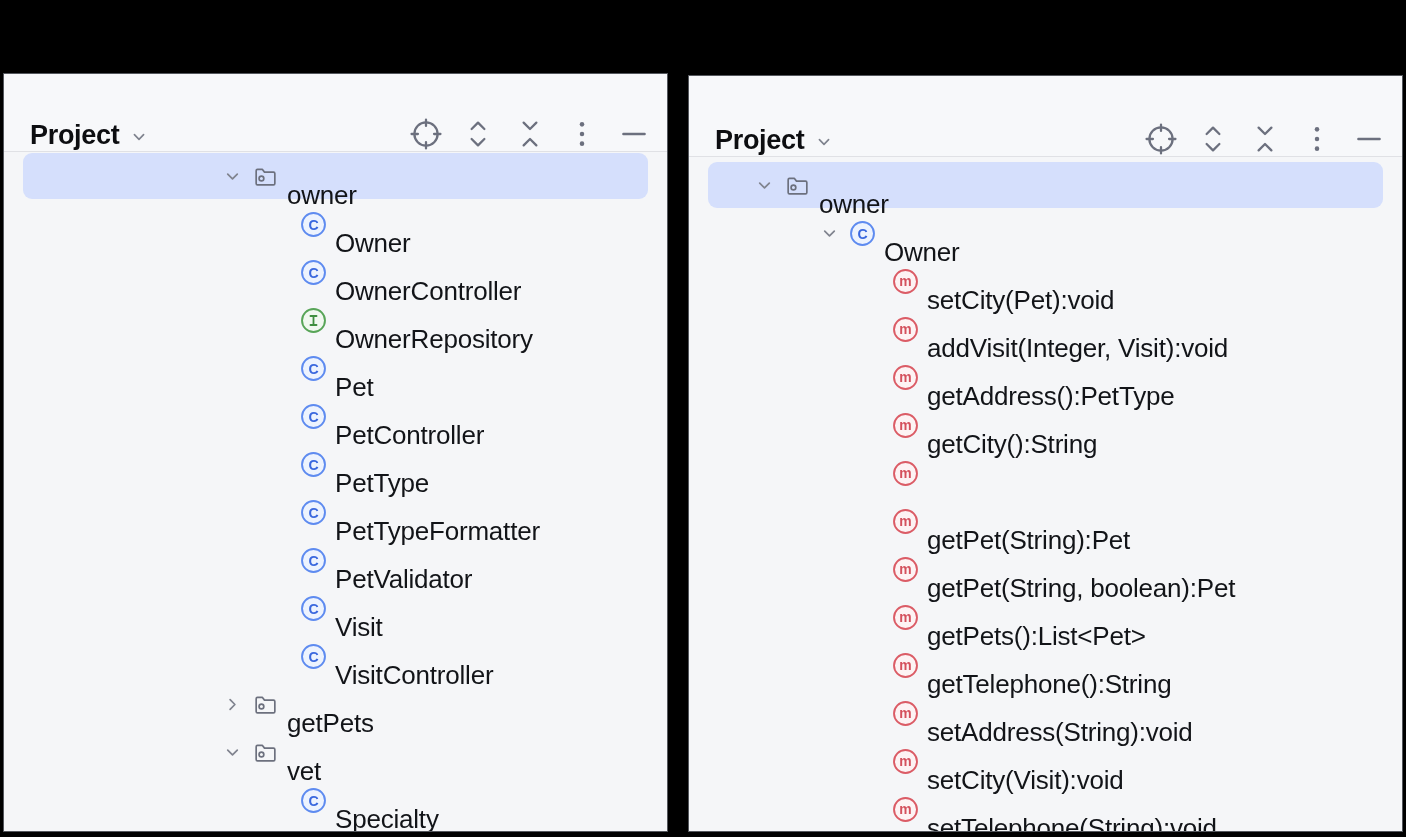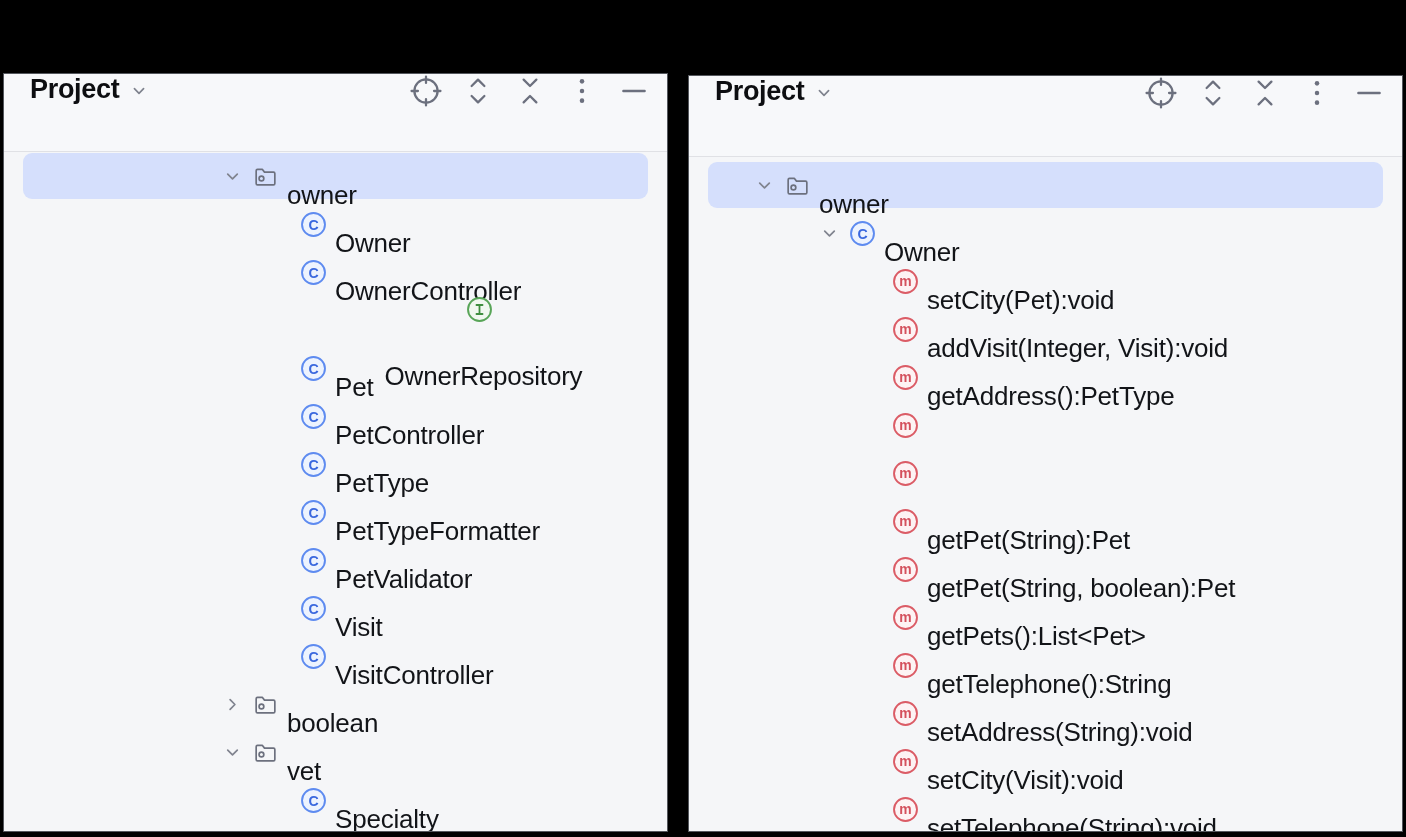--- a/index.html
+++ b/index.html
@@ -18,21 +18,21 @@
     background: #F5F6F8;
     border: 1px solid #54575D;
     box-sizing: border-box;
     overflow: hidden;
   }
   .panel.left  { left: 3px;   top: 73px; width: 665px; height: 759px; }
   .panel.right { left: 688px; top: 75px; width: 715px; height: 757px; }
 
   .panel-header {
     display: flex;
-    align-items: flex-start;
+    align-items: flex-end;
     box-sizing: border-box;
     padding: 0 16px 0 26px;
     background: #F7F8FA;
     border-bottom: 1px solid #E0E1E5;
   }
   .panel.left  .panel-header { height: 78px; }
   .panel.right .panel-header { height: 81px; }
 
   .title-group {
     display: flex;
@@ -185,21 +185,21 @@
         </div>
         <div class="row" style="padding-left: 296px;">
           <span class="kind-icon">
             <svg width="27" height="27" viewBox="0 0 24 24">
               <circle cx="12" cy="12" r="10.2" fill="#EDF3FE" stroke="#5E8BF0" stroke-width="1.7"></circle>
               <text x="12" y="12.6" text-anchor="middle" dominant-baseline="central" font-family="Liberation Sans, sans-serif" font-size="12.6" font-weight="600" fill="#3A68DE">C</text>
             </svg>
           </span>
           <span class="row-label">OwnerController</span>
         </div>
-        <div class="row" style="padding-left: 296px; flex-direction: column;">
+        <div class="row" style="padding-left: 296px;">
           <span class="kind-icon">
             <svg width="27" height="27" viewBox="0 0 24 24" fill="none">
               <circle cx="12" cy="12" r="10.2" fill="#F1F8F0" stroke="#58A558" stroke-width="1.7"></circle>
               <path d="M9.3 8 H14.7 M9.3 16 H14.7 M12 8 V16" stroke="#3F8E3F" stroke-width="1.6" stroke-linecap="round"></path>
             </svg>
           </span>
           <span class="row-label">OwnerRepository</span>
         </div>
         <div class="row" style="padding-left: 296px;">
           <span class="kind-icon">
@@ -269,21 +269,21 @@
             <svg width="23" height="23" viewBox="0 0 24 24" fill="none" stroke="#80848F" stroke-width="1.8" stroke-linecap="round" stroke-linejoin="round">
               <polyline points="9.5,7 14.5,12 9.5,17"></polyline>
             </svg>
           </span>
           <span class="kind-icon">
             <svg width="27" height="27" viewBox="0 0 24 24" fill="none" stroke="#6C707E" stroke-width="1.5" stroke-linecap="round" stroke-linejoin="round">
               <path d="M3.7 18.3 V6.8 Q3.7 5.6 4.9 5.6 H9.1 L11.1 8.1 H19.1 Q20.3 8.1 20.3 9.3 V18.3 Q20.3 19.5 19.1 19.5 H4.9 Q3.7 19.5 3.7 18.3 Z"></path>
               <circle cx="8.4" cy="13.8" r="2.1"></circle>
             </svg>
           </span>
-          <span class="row-label">boolean</span>
+          <span class="row-label">getPets</span>
         </div>
         <div class="row" style="padding-left: 216px;">
           <span class="tw-chevron">
             <svg width="23" height="23" viewBox="0 0 24 24" fill="none" stroke="#80848F" stroke-width="1.8" stroke-linecap="round" stroke-linejoin="round">
               <polyline points="7,9.5 12,14.5 17,9.5"></polyline>
             </svg>
           </span>
           <span class="kind-icon">
             <svg width="27" height="27" viewBox="0 0 24 24" fill="none" stroke="#6C707E" stroke-width="1.5" stroke-linecap="round" stroke-linejoin="round">
               <path d="M3.7 18.3 V6.8 Q3.7 5.6 4.9 5.6 H9.1 L11.1 8.1 H19.1 Q20.3 8.1 20.3 9.3 V18.3 Q20.3 19.5 19.1 19.5 H4.9 Q3.7 19.5 3.7 18.3 Z"></path>
@@ -413,20 +413,21 @@
           </span>
           <span class="row-label">getAddress():PetType</span>
         </div>
         <div class="row" style="padding-left: 203px;">
           <span class="kind-icon">
             <svg width="27" height="27" viewBox="0 0 24 24">
               <circle cx="12" cy="12" r="10.2" fill="#FDF3F4" stroke="#DB5C66" stroke-width="1.7"></circle>
               <text x="12" y="11.6" text-anchor="middle" dominant-baseline="central" font-family="Liberation Sans, sans-serif" font-size="12.4" font-weight="700" fill="#D4515D">m</text>
             </svg>
           </span>
+          <span class="row-label">getCity():String</span>
         </div>
         <div class="row" style="padding-left: 203px;">
           <span class="kind-icon">
             <svg width="27" height="27" viewBox="0 0 24 24">
               <circle cx="12" cy="12" r="10.2" fill="#FDF3F4" stroke="#DB5C66" stroke-width="1.7"></circle>
               <text x="12" y="11.6" text-anchor="middle" dominant-baseline="central" font-family="Liberation Sans, sans-serif" font-size="12.4" font-weight="700" fill="#D4515D">m</text>
             </svg>
           </span>
         </div>
         <div class="row" style="padding-left: 203px;">

